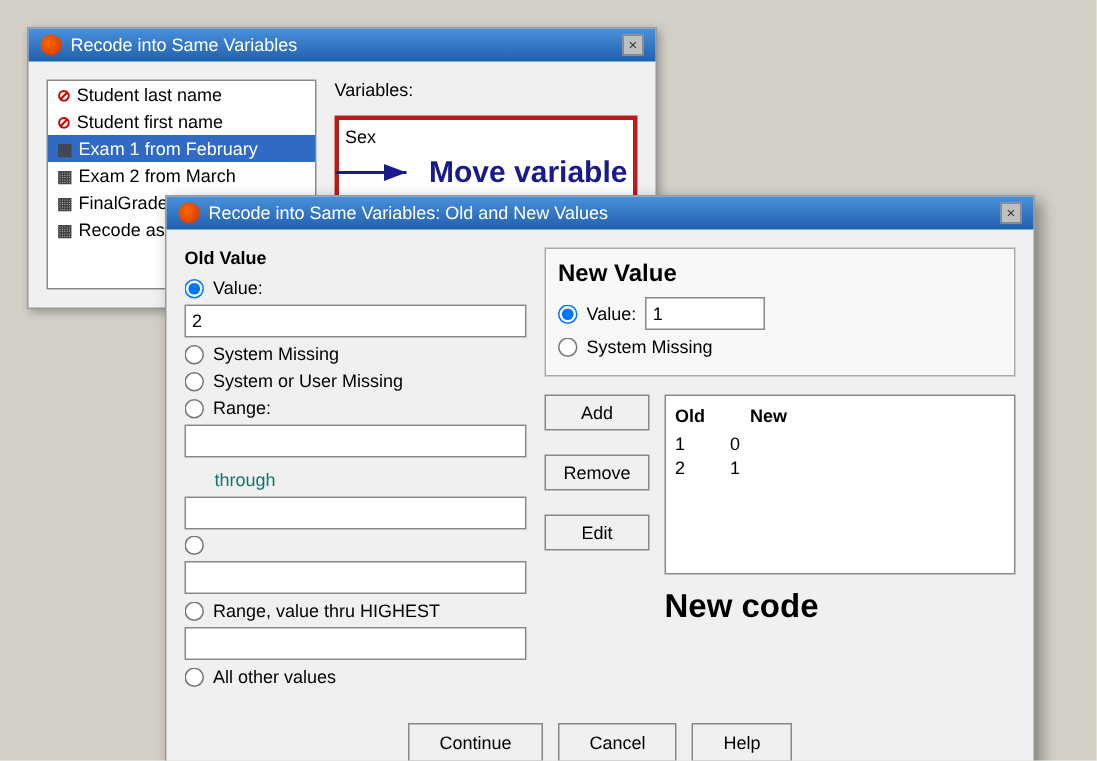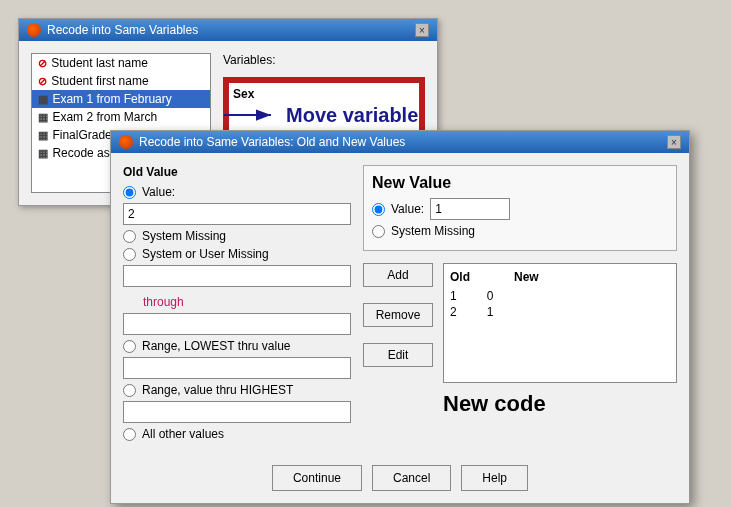--- a/index.html
+++ b/index.html
@@ -83,26 +83,25 @@
       flex: 1;
       display: flex;
       flex-direction: column;
       gap: 8px;
     }
     .variables-label {
       font-size: 12px;
       margin-bottom: 2px;
     }
     .variables-box {
-      border: 6px solid #b91c1c;
+      border: 3px solid #b91c1c;
       background: white;
       min-height: 60px;
       padding: 4px;
       font-size: 12px;
-      font-weight: bold;
     }
     .ok-btn {
       align-self: flex-end;
       padding: 4px 16px;
       background: #f0f0f0;
       border: 1px solid #888;
       cursor: pointer;
       font-size: 12px;
     }
     .arrow-annotation {
@@ -190,21 +189,21 @@
       width: 100%;
       border: 1px solid #888;
       background: white;
       padding: 2px 4px;
       font-size: 12px;
       margin-bottom: 4px;
       height: 22px;
     }
     .through-label {
       font-size: 12px;
-      color: #be185d;
+      color: #0f766e;
       margin: 4px 0;
       padding-left: 20px;
     }
 
     
     .right-panel {
       flex: 1;
       display: flex;
       flex-direction: column;
       gap: 8px;
@@ -238,21 +237,21 @@
     }
     .old-new-section {
       flex: 1;
       border: 1px solid #888;
       background: white;
       padding: 6px;
       min-height: 120px;
     }
     .old-new-header {
       display: flex;
-      gap: 44px;
+      gap: 30px;
       font-size: 12px;
       font-weight: bold;
       margin-bottom: 4px;
     }
     .old-new-row {
       display: flex;
       gap: 30px;
       font-size: 12px;
       padding: 1px 0;
     }
@@ -385,27 +384,30 @@
       <div class="radio-row">
         <input type="radio" name="old-val" style="">
         <label>System Missing</label>
       </div>
 
       <div class="radio-row">
         <input type="radio" name="old-val" style="">
         <label>System or User Missing</label>
       </div>
 
+      <div class="radio-row">
+        <input type="radio" name="old-val" style="">
+        <label>Range:</label>
+      </div>
       <input type="text" class="text-input" value="" style="">
       <div class="through-label">through</div>
       <input type="text" class="text-input" value="" style="">
 
       <div class="radio-row">
         <input type="radio" name="old-val" style="">
-        <label>Range, LOWEST thru value</label>
       </div>
       <input type="text" class="text-input" value="" style="">
 
       <div class="radio-row">
         <input type="radio" name="old-val" style="">
         <label>Range, value thru HIGHEST</label>
       </div>
       <input type="text" class="text-input" value="" style="">
 
       <div class="radio-row">

